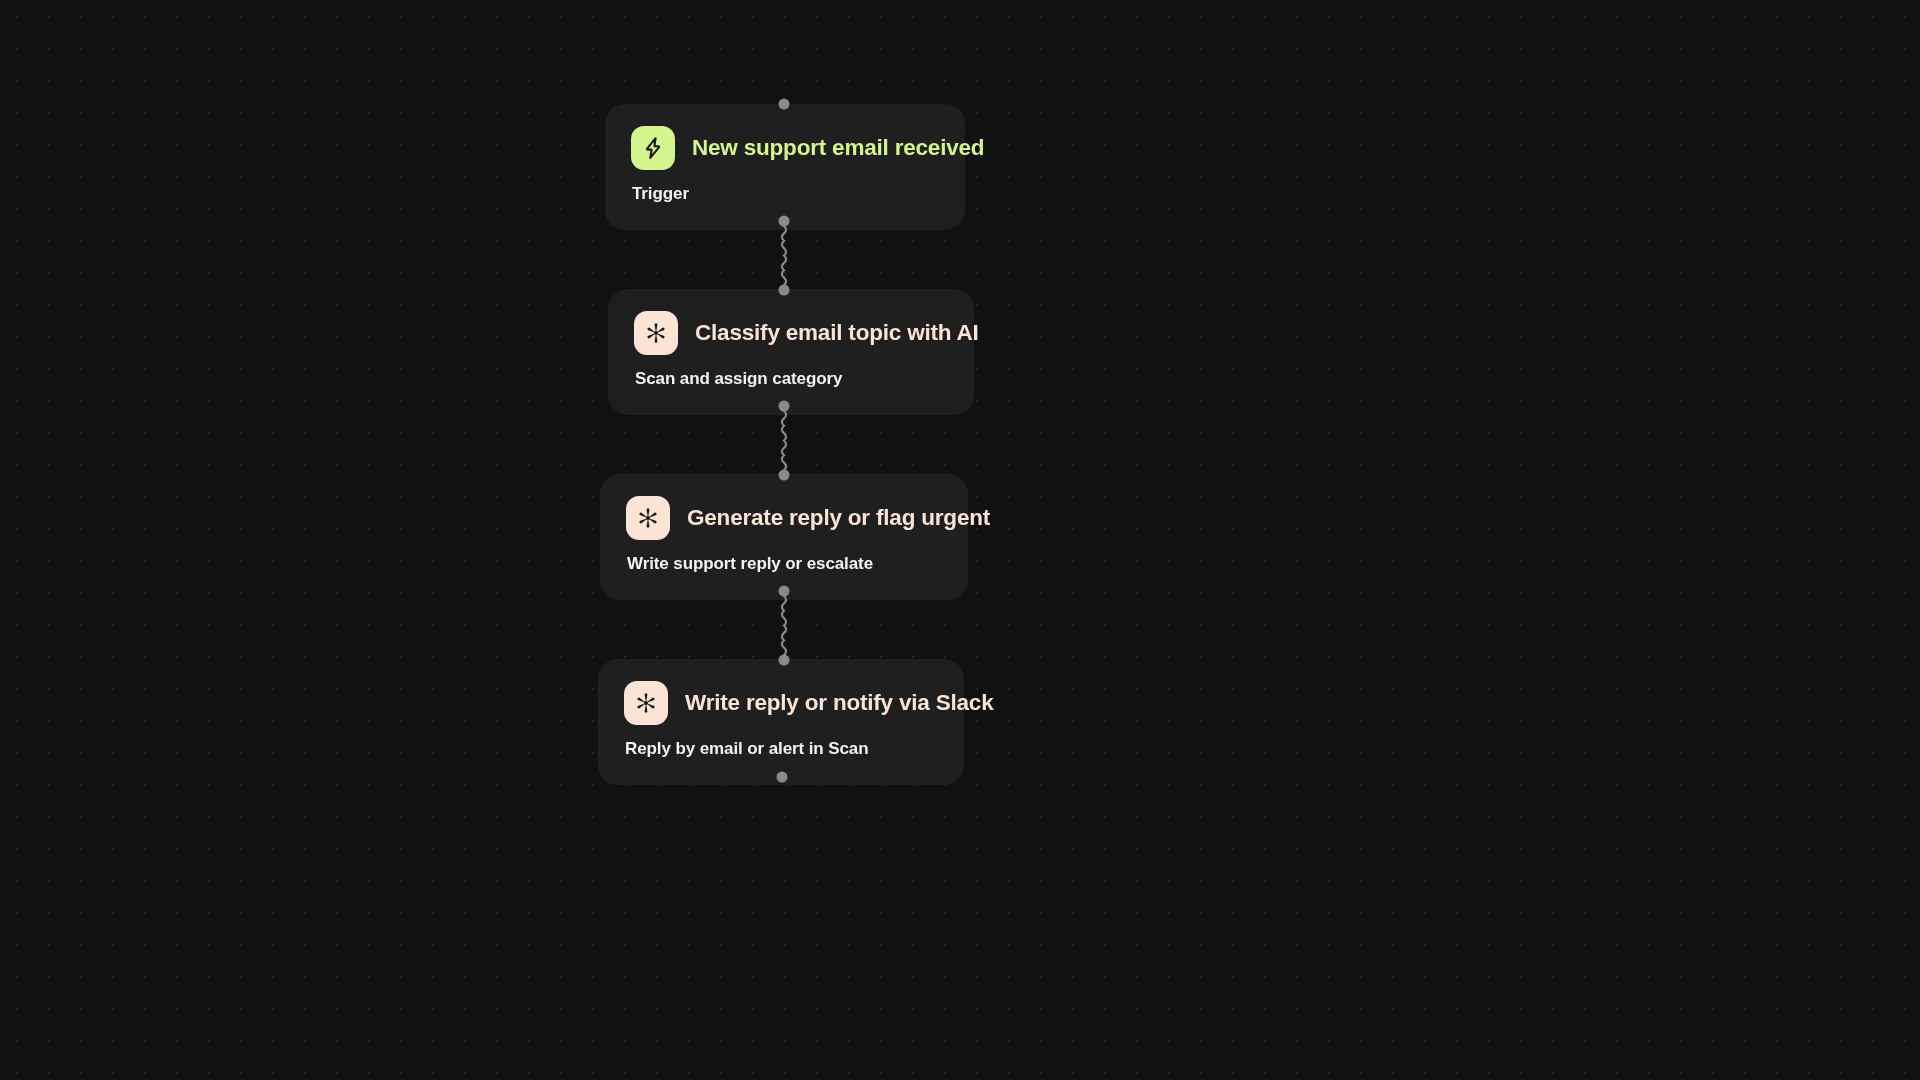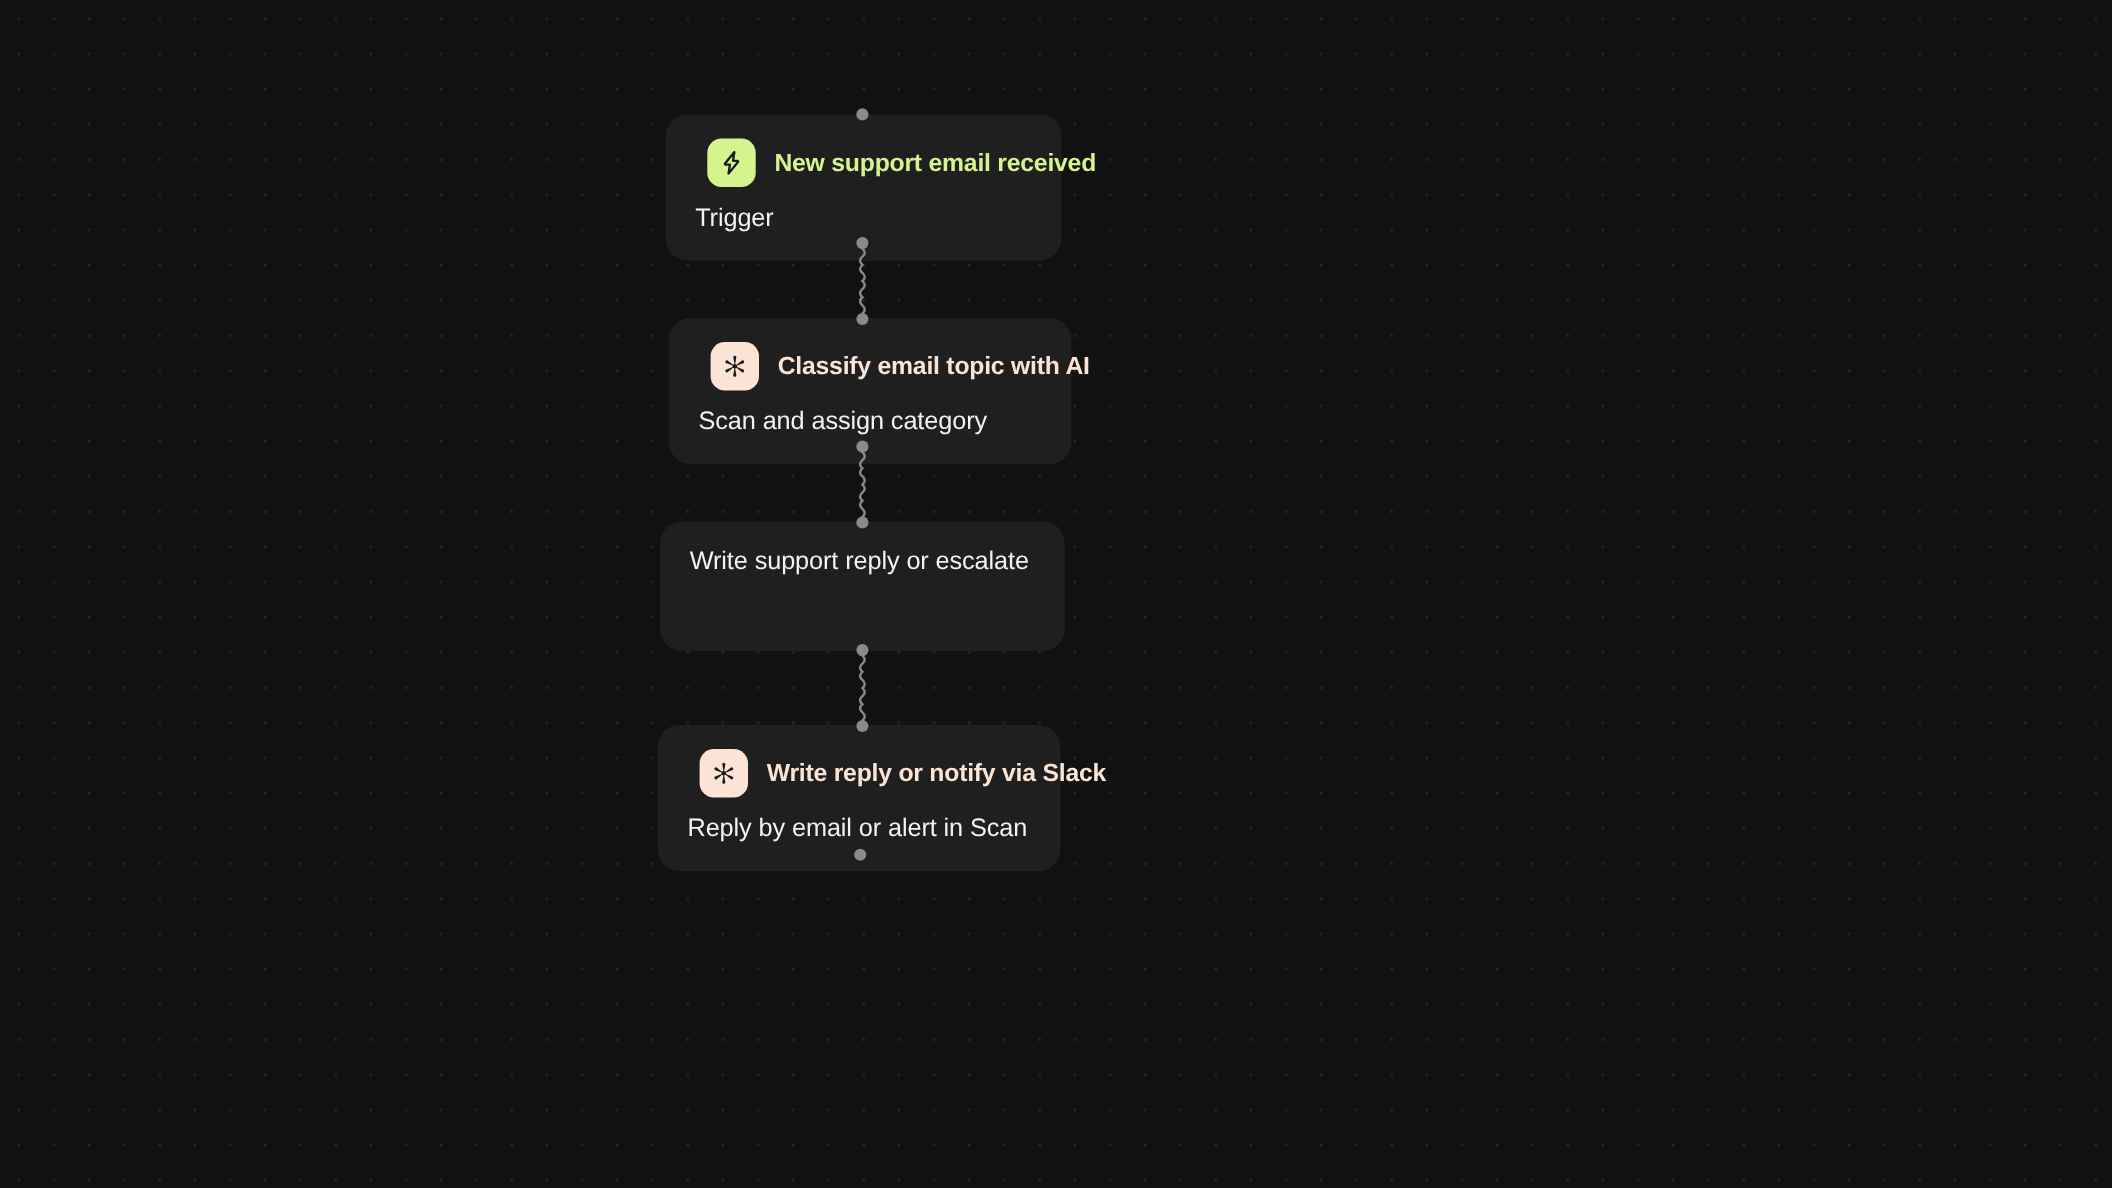--- a/index.html
+++ b/index.html
@@ -34,21 +34,20 @@
     padding: 22px 26px 26px 26px;
     display: flex;
     flex-direction: column;
     gap: 14px;
   }
 
   .node-head {
     display: flex;
     align-items: center;
     gap: 17px;
-    margin-left: 12px;
   }
 
   .node-icon {
     width: 44px;
     height: 44px;
     min-width: 44px;
     border-radius: 13px;
     display: flex;
     align-items: center;
     justify-content: center;
@@ -56,22 +55,22 @@
   .node-icon svg { display: block; }
 
   .node-title {
     font-size: 22.5px;
     font-weight: 700;
     letter-spacing: -0.2px;
     white-space: nowrap;
   }
 
   .node-sub {
-    font-size: 23px;
-    font-weight: 400;
+    font-size: 17px;
+    font-weight: 700;
     color: #f2f2f2;
     letter-spacing: -0.1px;
     white-space: nowrap;
     padding-left: 1px;
   }
 
   
   .connector {
     position: absolute;
     pointer-events: none;
@@ -114,20 +113,36 @@
               <path d="M13 13 L11.55 4.3 Q13 2.3 14.45 4.3 Z" fill="#1a1a1a" transform="rotate(300 13 13)"></path>
               <circle cx="13" cy="13" r="2.1" fill="#1a1a1a"></circle>
             </g>
           </svg>
         </span>
         <div class="node-title" style="color: rgb(251, 227, 214);">Classify email topic with AI</div>
       </div>
       <div class="node-sub">Scan and assign category</div>
     </div>
     <div class="node" style="left: 600px; top: 474px; width: 368px; min-height: 118px; background: rgb(31, 31, 31);">
+      <div class="node-head">
+        <span class="node-icon" style="background: rgb(251, 227, 214);">
+          <svg width="26" height="26" viewBox="0 0 26 26">
+            <g>
+              <path d="M13 13 L11.55 4.3 Q13 2.3 14.45 4.3 Z" fill="#1a1a1a" transform="rotate(0 13 13)"></path>
+              <path d="M13 13 L11.55 4.3 Q13 2.3 14.45 4.3 Z" fill="#1a1a1a" transform="rotate(60 13 13)"></path>
+              <path d="M13 13 L11.55 4.3 Q13 2.3 14.45 4.3 Z" fill="#1a1a1a" transform="rotate(120 13 13)"></path>
+              <path d="M13 13 L11.55 4.3 Q13 2.3 14.45 4.3 Z" fill="#1a1a1a" transform="rotate(180 13 13)"></path>
+              <path d="M13 13 L11.55 4.3 Q13 2.3 14.45 4.3 Z" fill="#1a1a1a" transform="rotate(240 13 13)"></path>
+              <path d="M13 13 L11.55 4.3 Q13 2.3 14.45 4.3 Z" fill="#1a1a1a" transform="rotate(300 13 13)"></path>
+              <circle cx="13" cy="13" r="2.1" fill="#1a1a1a"></circle>
+            </g>
+          </svg>
+        </span>
+        <div class="node-title" style="color: rgb(251, 227, 214);">Generate reply or flag urgent</div>
+      </div>
       <div class="node-sub">Write support reply or escalate</div>
     </div>
     <div class="node" style="left: 598px; top: 659px; width: 366px; min-height: 118px; background: rgb(31, 31, 31);">
       <div class="node-head">
         <span class="node-icon" style="background: rgb(251, 227, 214);">
           <svg width="26" height="26" viewBox="0 0 26 26">
             <g>
               <path d="M13 13 L11.55 4.3 Q13 2.3 14.45 4.3 Z" fill="#1a1a1a" transform="rotate(0 13 13)"></path>
               <path d="M13 13 L11.55 4.3 Q13 2.3 14.45 4.3 Z" fill="#1a1a1a" transform="rotate(60 13 13)"></path>
               <path d="M13 13 L11.55 4.3 Q13 2.3 14.45 4.3 Z" fill="#1a1a1a" transform="rotate(120 13 13)"></path>

